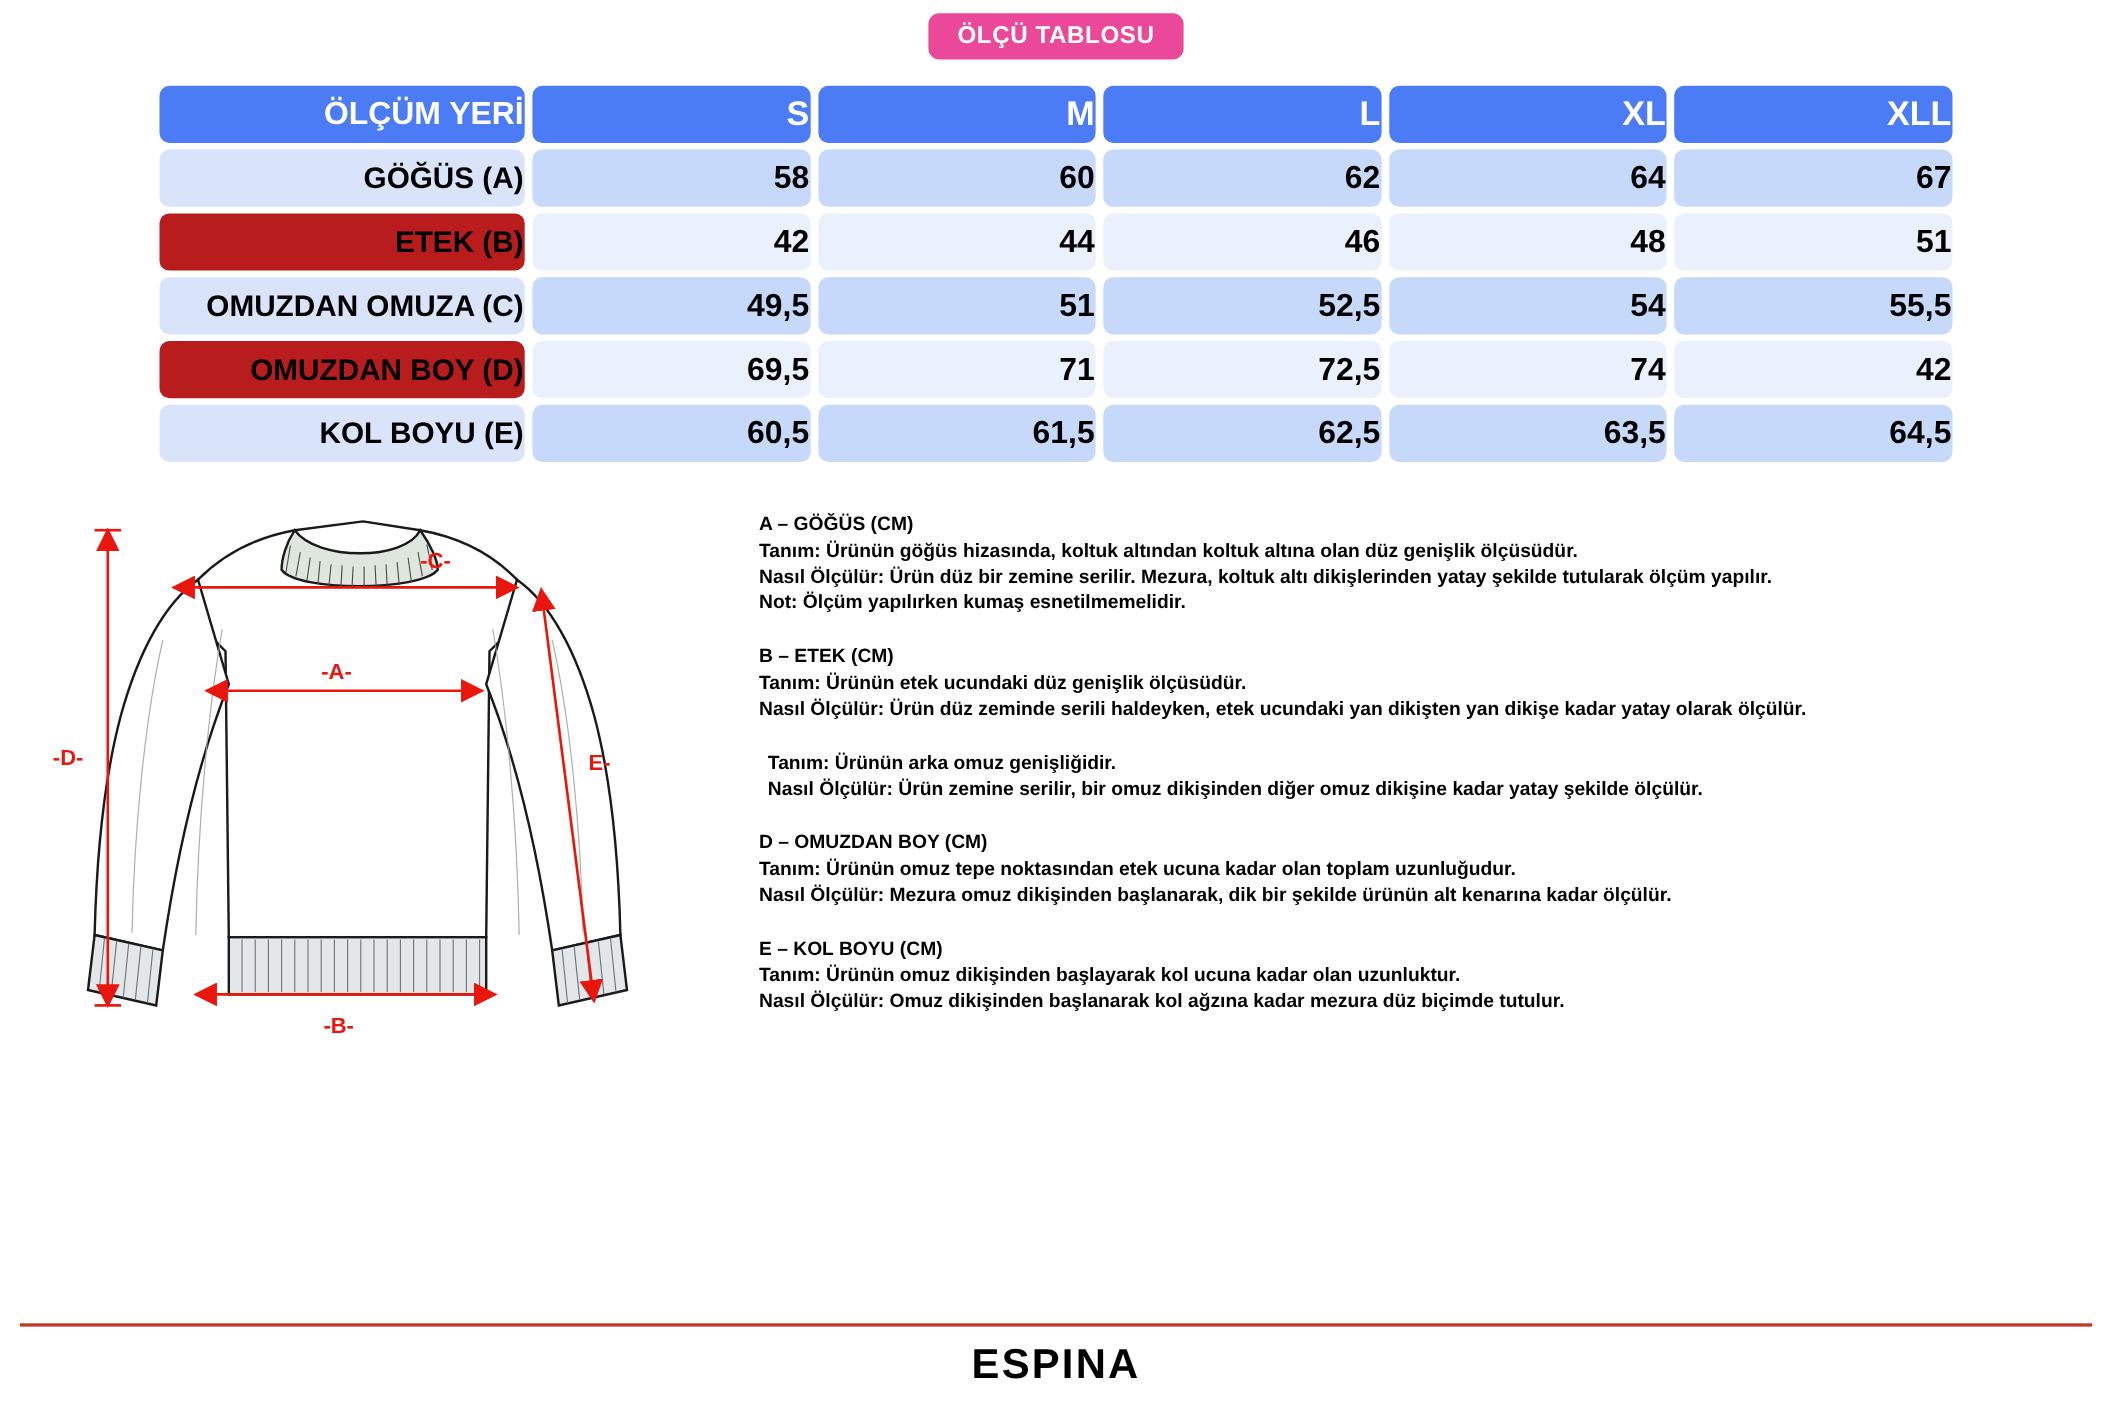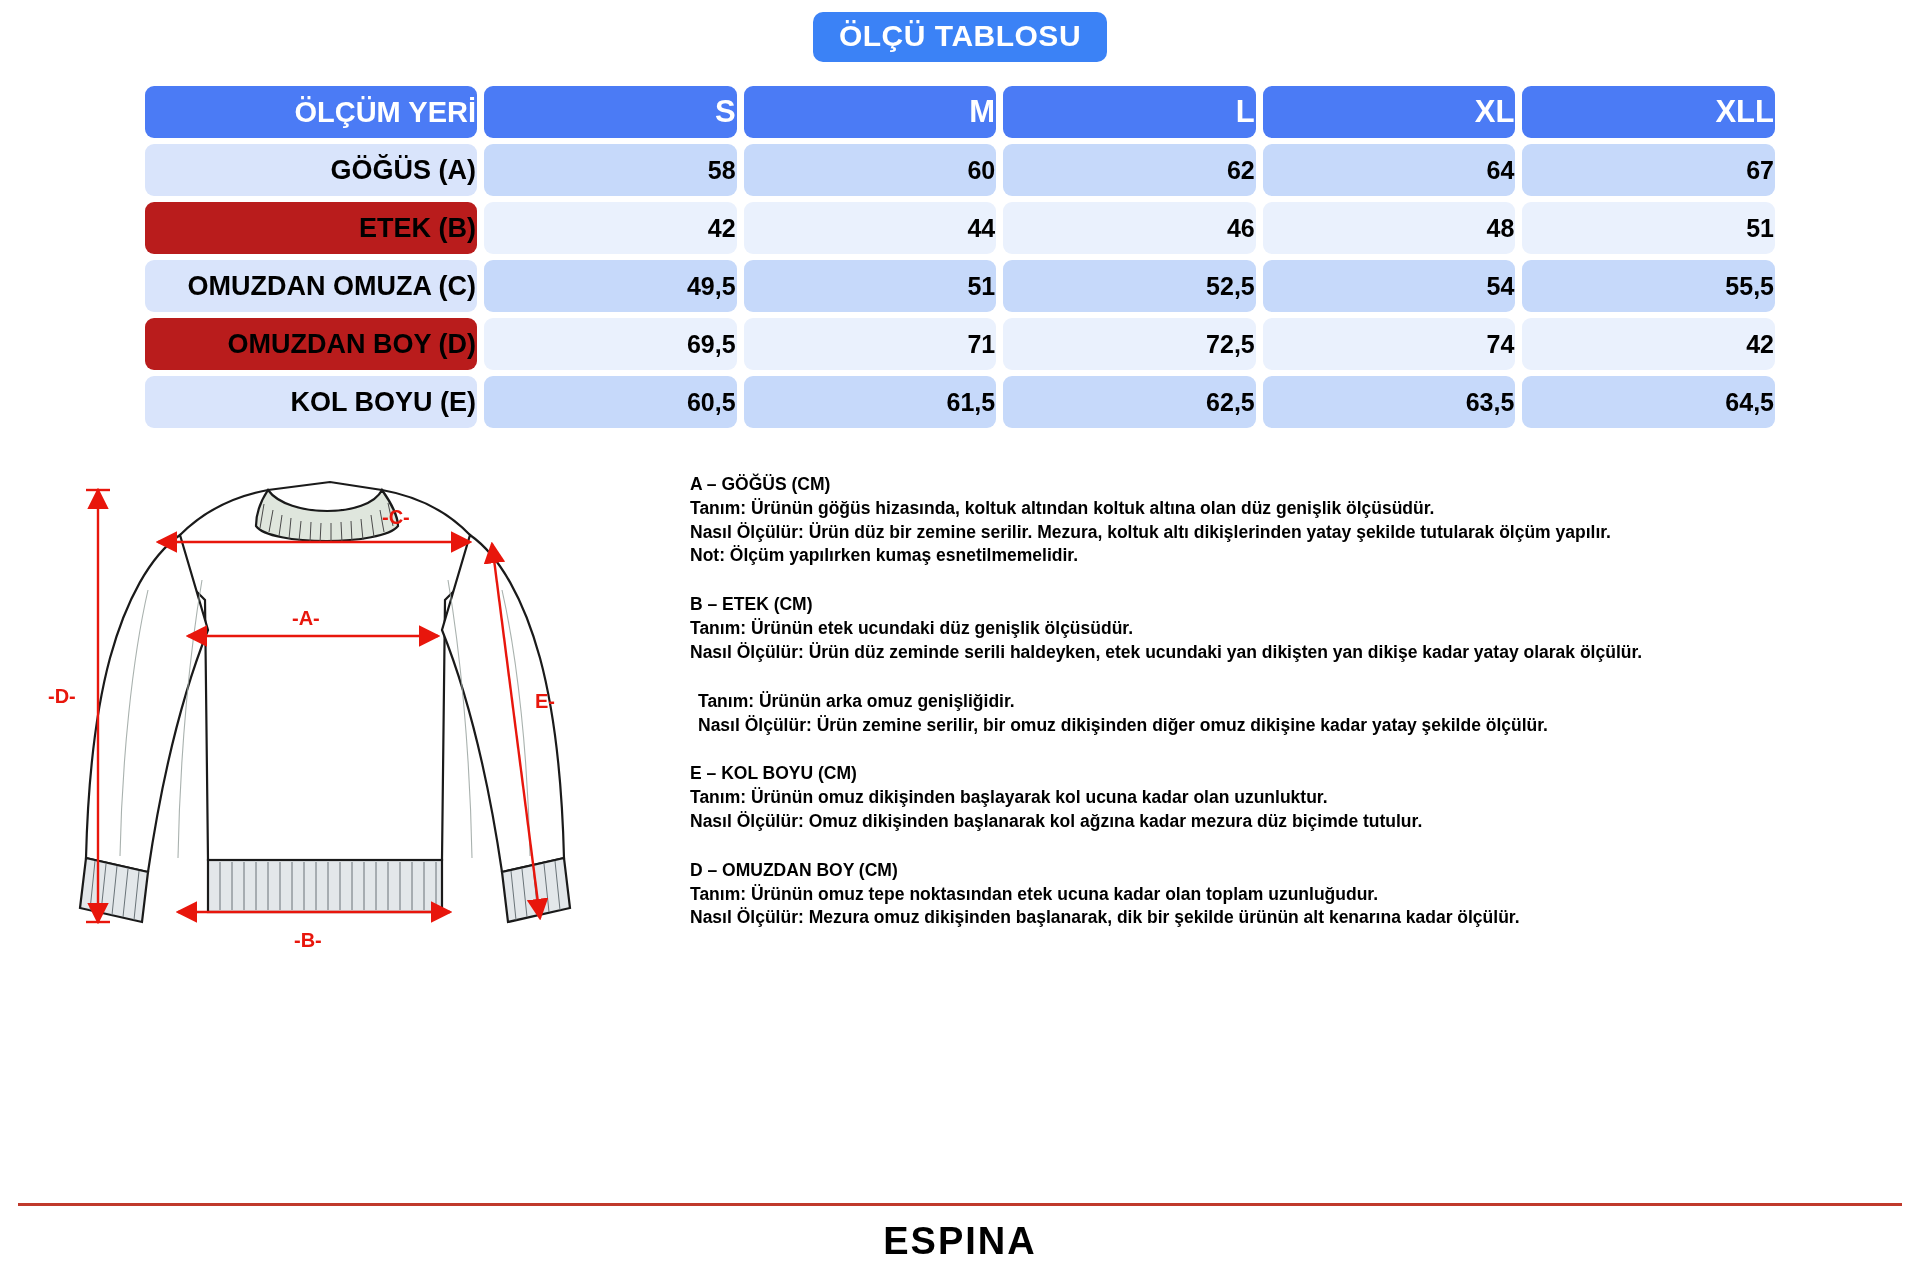--- a/index.html
+++ b/index.html
@@ -16,24 +16,24 @@
     overflow: hidden;
   }
 
   
   .title-wrap {
     display: flex;
     justify-content: center;
     padding-top: 12px;
   }
   .title-badge {
-    background: #3b82f6;
+    background: #ec4899;
     color: #ffffff;
     font-weight: bold;
-    font-size: 30px;
+    font-size: 22px;
     letter-spacing: 0.5px;
     padding: 9px 26px 11px 26px;
     border-radius: 10px;
     line-height: 1;
   }
 
   
   .table-area {
     padding: 18px 138px 0 138px;
   }
@@ -60,21 +60,21 @@
     width: 330px;
   }
   .size-table td.row-label {
     background: #d9e4fb;
     color: #000;
     font-size: 27px;
   }
   .size-table td.val {
     background: #c6d9fa;
     color: #000;
-    font-size: 25px;
+    font-size: 29px;
   }
   .size-table tr.alt td.row-label {
     background: #b91c1c;
   }
   .size-table tr.alt td.val {
     background: #eaf1fd;
   }
 
   
   .lower {
@@ -335,29 +335,29 @@
       <div class="line">Tanım: Ürünün etek ucundaki düz genişlik ölçüsüdür.</div>
       <div class="line">Nasıl Ölçülür: Ürün düz zeminde serili haldeyken, etek ucundaki yan dikişten yan dikişe kadar yatay olarak ölçülür.</div>
     </div>
 
     <div class="desc-block indent">
       <div class="line">Tanım: Ürünün arka omuz genişliğidir.</div>
       <div class="line">Nasıl Ölçülür: Ürün zemine serilir, bir omuz dikişinden diğer omuz dikişine kadar yatay şekilde ölçülür.</div>
     </div>
 
     <div class="desc-block">
+      <div class="head">D – OMUZDAN BOY (CM)</div>
+      <div class="line">Tanım: Ürünün omuz tepe noktasından etek ucuna kadar olan toplam uzunluğudur.</div>
+      <div class="line">Nasıl Ölçülür: Mezura omuz dikişinden başlanarak, dik bir şekilde ürünün alt kenarına kadar ölçülür.</div>
+    </div>
+
+    <div class="desc-block">
       <div class="head">E – KOL BOYU (CM)</div>
       <div class="line">Tanım: Ürünün omuz dikişinden başlayarak kol ucuna kadar olan uzunluktur.</div>
       <div class="line">Nasıl Ölçülür: Omuz dikişinden başlanarak kol ağzına kadar mezura düz biçimde tutulur.</div>
-    </div>
-
-    <div class="desc-block">
-      <div class="head">D – OMUZDAN BOY (CM)</div>
-      <div class="line">Tanım: Ürünün omuz tepe noktasından etek ucuna kadar olan toplam uzunluğudur.</div>
-      <div class="line">Nasıl Ölçülür: Mezura omuz dikişinden başlanarak, dik bir şekilde ürünün alt kenarına kadar ölçülür.</div>
     </div>
 
   </div>
 </div>
 
 <div class="footer">
   <div class="footer-rule"></div>
   <div class="brand">ESPINA</div>
 </div>
 

